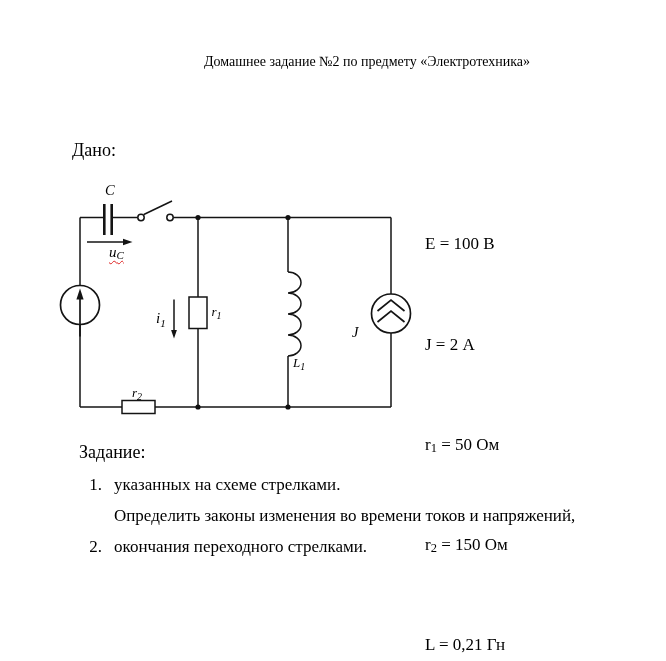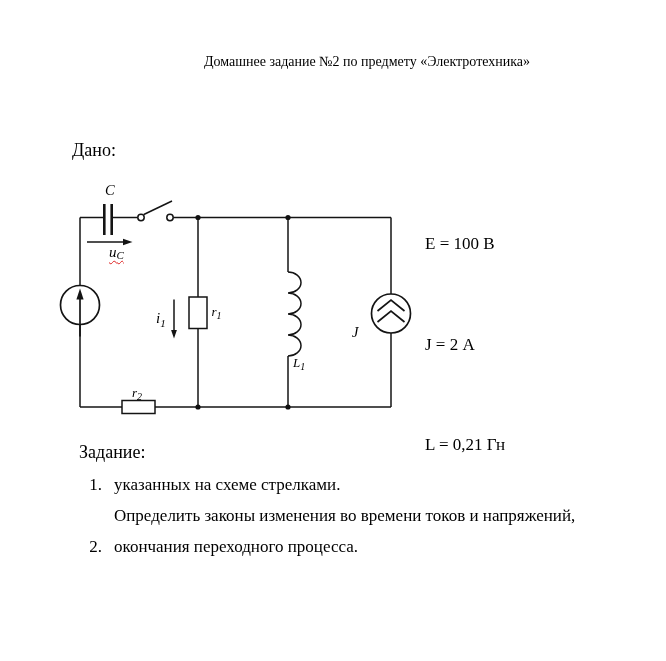--- a/index.html
+++ b/index.html
@@ -112,35 +112,37 @@
     </g>
   </svg>
 
   <div class="abs uc-label">
     <span class="squiggle"><span>u</span><span class="sub">C</span></span>
   </div>
 
   <div class="abs given">
     <div><span>E = 100 В</span><span class="sub"></span><span class="sup"></span><span></span></div>
     <div><span>J = 2 А</span><span class="sub"></span><span class="sup"></span><span></span></div>
+    <div><span>r</span><span class="sub">1</span><span class="sup"></span><span> = 50 Ом</span></div>
+    <div><span>r</span><span class="sub">2</span><span class="sup"></span><span> = 150 Ом</span></div>
     <div><span>L = 0,21 Гн</span><span class="sub"></span><span class="sup"></span><span></span></div>
     
   </div>
 
   <div class="abs tasks-heading heading">Задание:</div>
 
   <div class="abs tasks">
     <div class="task">
       <span class="num">1.</span>
       <span class="task-text">
         <div>указанных на схеме стрелками.</div>
         <div>Определить законы изменения во времени токов и напряжений,</div>
       </span>
     </div>
     <div class="task">
       <span class="num">2.</span>
       <span class="task-text">
-        <div>окончания переходного процесса.</div>
+        <div>окончания переходного стрелками.</div>
       </span>
     </div>
   </div>
 
 </div>
 
 </body></html>

